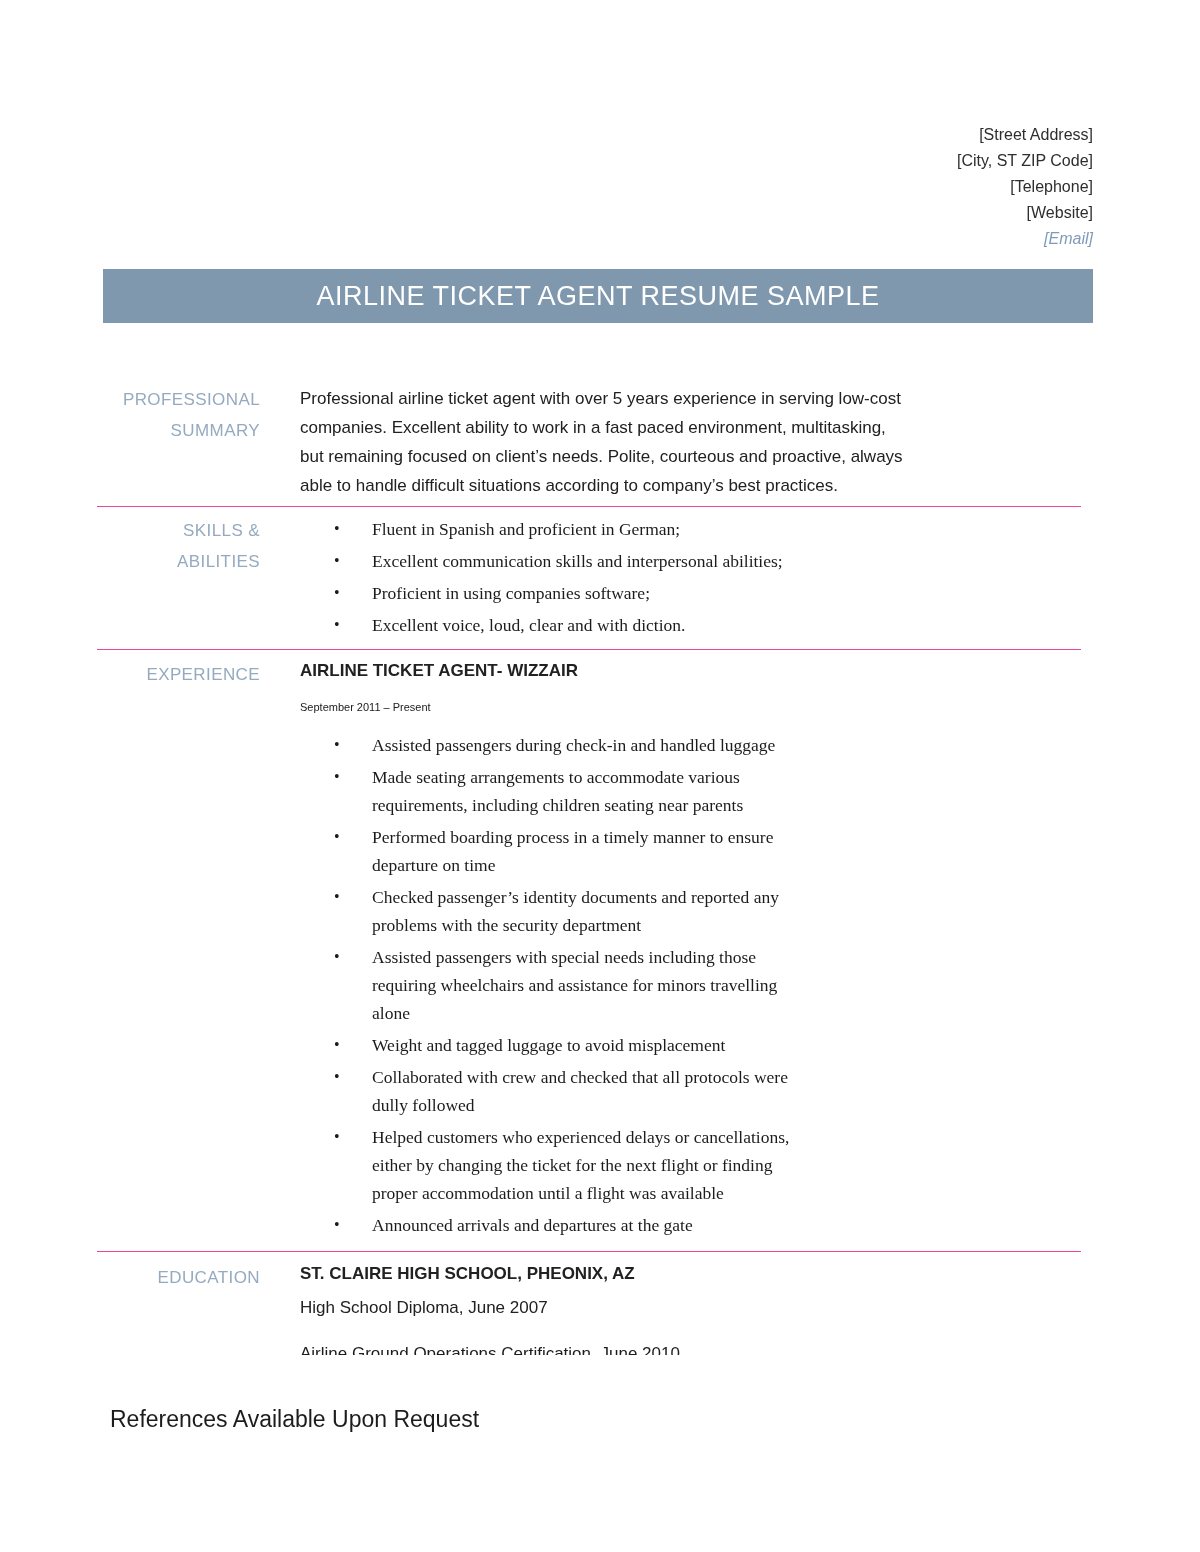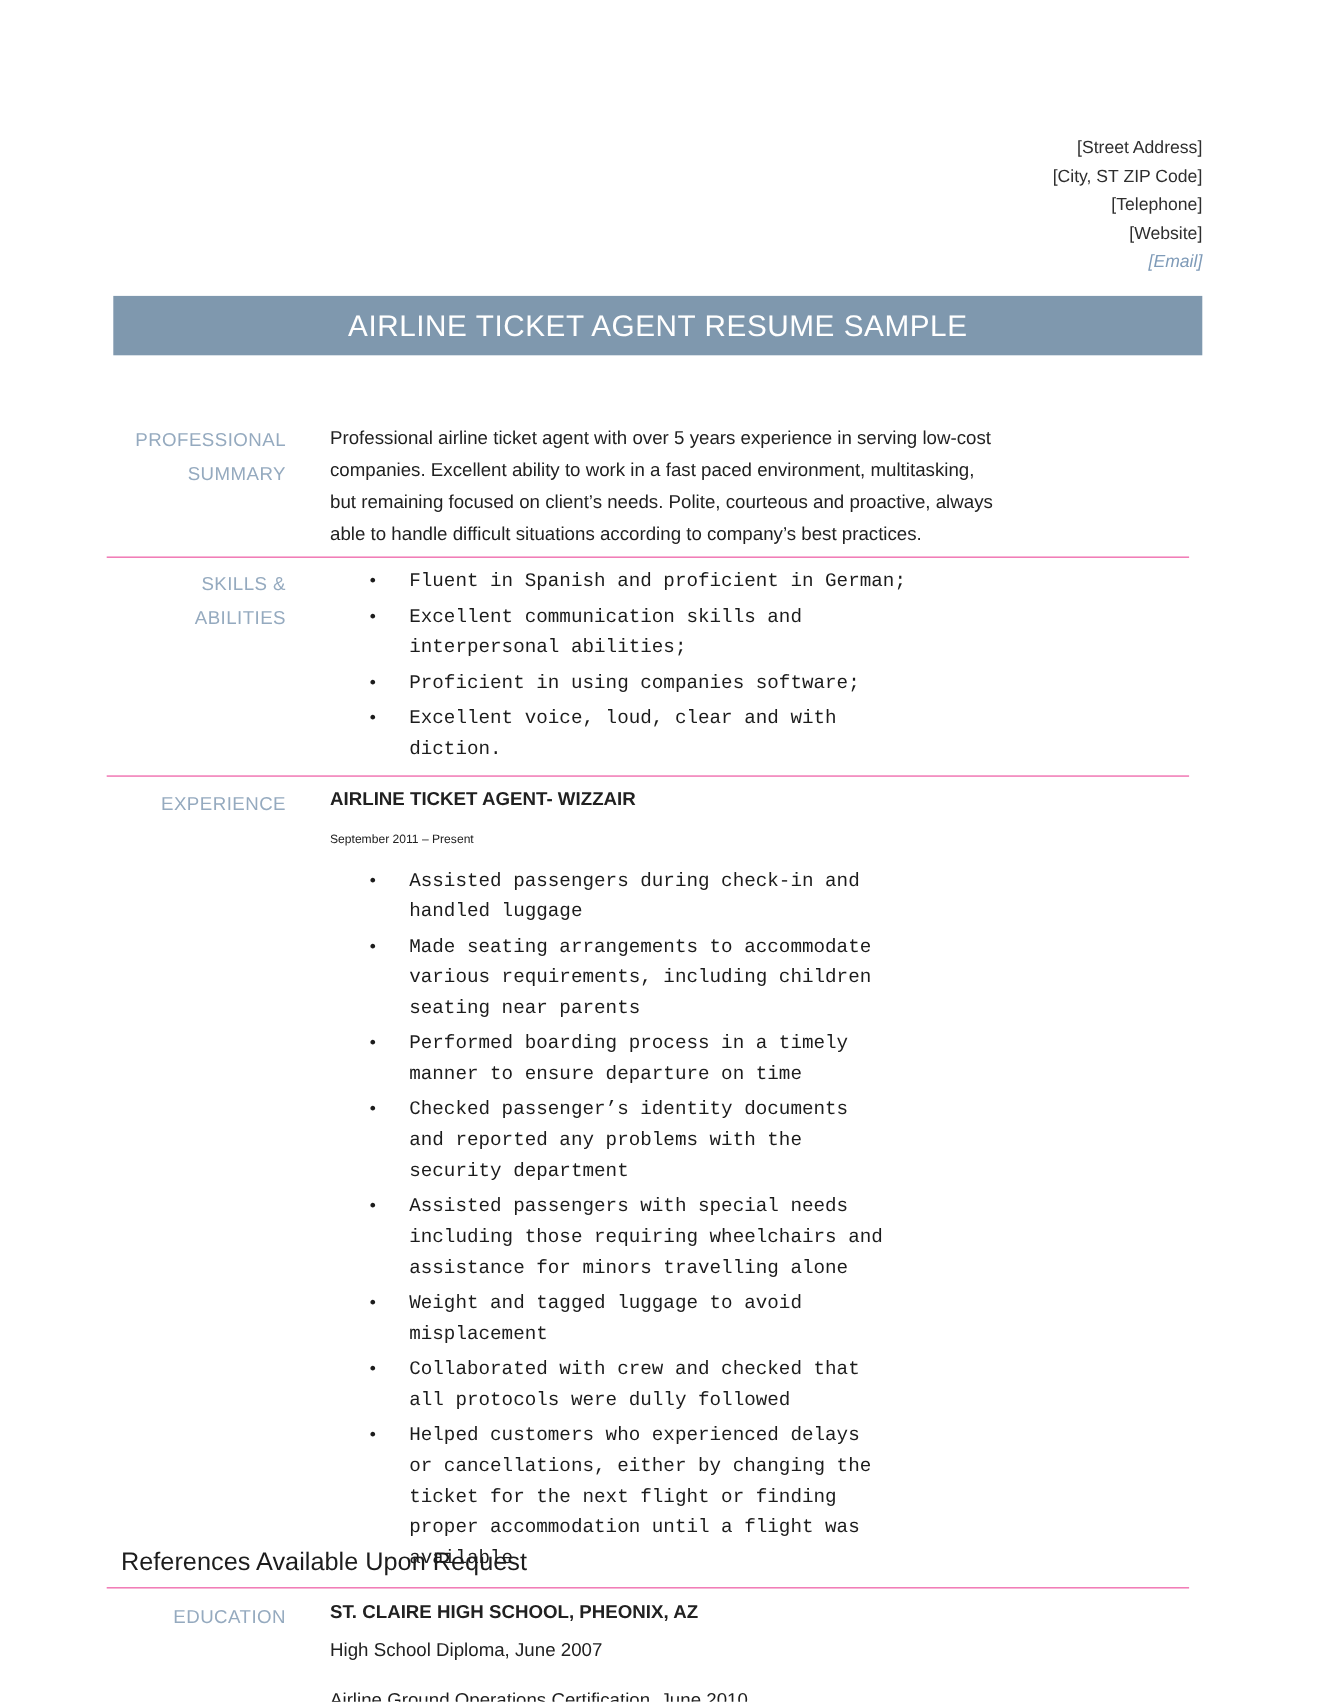--- a/index.html
+++ b/index.html
@@ -75,21 +75,21 @@
     width: 612px;
     font-size: 17px;
     line-height: 29px;
     color: #212121;
   }
 
   
   .bullets { list-style: none; }
   .bullets li {
     position: relative;
-    font-family: Liberation Mono, monospace;
+    font-family: Liberation Serif, serif;
     font-size: 17.5px;
     line-height: 28px;
     padding-left: 72px;
     margin-bottom: 4px;
     color: #1c1c1c;
   }
   .bullets li::before {
     content: "\2022";
     position: absolute;
     left: 34px;
@@ -173,20 +173,21 @@
         <div class="job-dates">September 2011 – Present</div>
         <ul class="bullets">
           <li>Assisted passengers during check-in and handled luggage</li>
           <li>Made seating arrangements to accommodate various requirements, including children seating near parents</li>
           <li>Performed boarding process in a timely manner to ensure departure on time</li>
           <li>Checked passenger’s identity documents and reported any problems with the security department</li>
           <li>Assisted passengers with special needs including those requiring wheelchairs and assistance for minors travelling alone</li>
           <li>Weight and tagged luggage to avoid misplacement</li>
           <li>Collaborated with crew and checked that all protocols were dully followed</li>
           <li>Helped customers who experienced delays or cancellations, either by changing the ticket for the next flight or finding proper accommodation until a flight was available</li>
+          <li>Announced arrivals and departures at the gate</li>
         </ul>
       </div>
     </div>
 
     <div class="section sec-education ruled">
       <div class="label">EDUCATION</div>
       <div class="content">
         <div class="school">ST. CLAIRE HIGH SCHOOL, PHEONIX, AZ</div>
         <div class="degree">High School Diploma,  June 2007</div>
         <div class="clipped-line">Airline Ground Operations Certification, June 2010</div>

